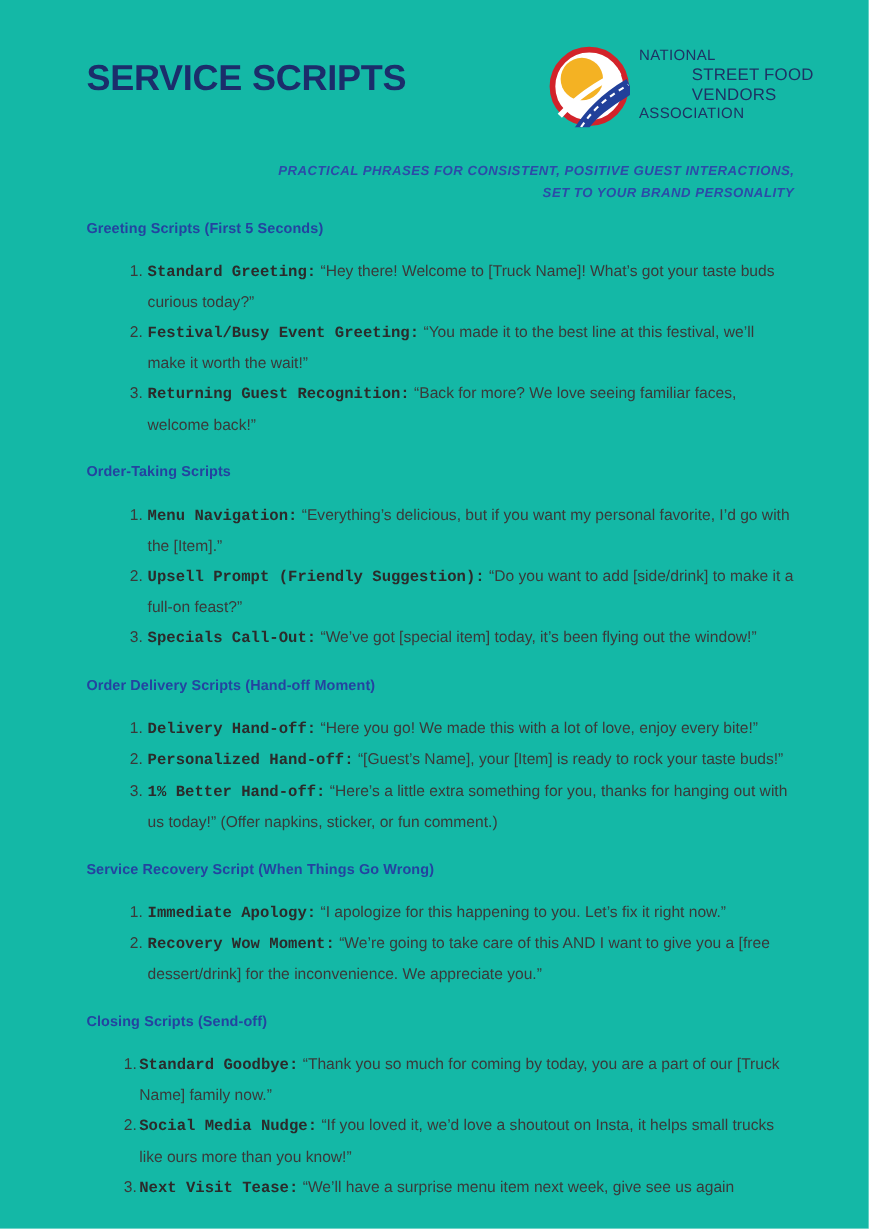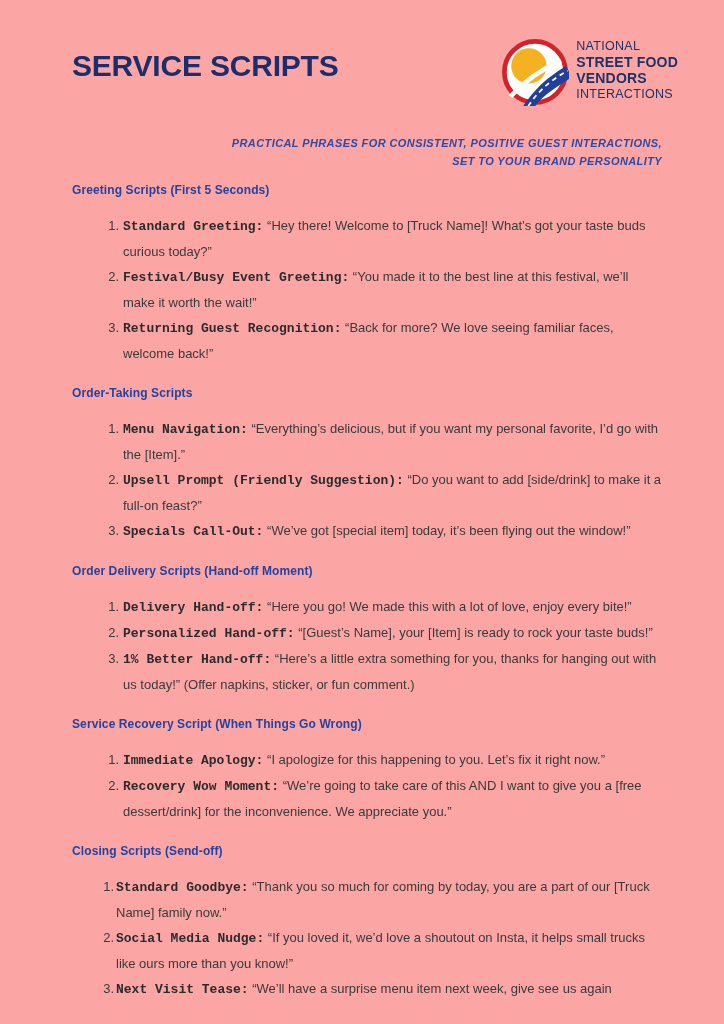--- a/index.html
+++ b/index.html
@@ -1,37 +1,37 @@
 <!DOCTYPE html>
 <html><head>
 <meta charset="utf-8">
 <style>
   html,body { margin:0; padding:0; background:#ffffff; }
   .page {
     position:relative;
     width:724px; height:1024px;
     box-sizing:border-box;
-    background:#fca5a5;
+    background:#14b8a6;
     padding:48px 62px 42px 72px;
     font-family:"Liberation Sans", sans-serif;
     color:#3a3a3a;
     overflow:hidden;
   }
 
   
   .masthead { display:flex; justify-content:space-between; align-items:flex-start; }
   .doc-title {
     margin:0; font-size:30px; line-height:36px; font-weight:800;
     letter-spacing:-0.2px; color:#1b2d6b;
   }
   .logo { display:flex; align-items:flex-start; gap:7px; margin-top:-10px; margin-right:-16px; }
   .logo-badge { width:68px; height:68px; flex:0 0 auto; }
   .logo-text { display:flex; flex-direction:column; color:#1e3264; }
   .lt-light { font-size:12.5px; font-weight:400; line-height:16px; letter-spacing:0.3px; }
-  .lt-bold  { font-size:14px;  font-weight:700; line-height:16px; letter-spacing:0.2px; }
+  .lt-bold  { font-size:14px;  font-weight:400; line-height:16px; letter-spacing:0.2px;margin-left:44px; }
 
   
   .subtitle {
     margin:28px 0 0; text-align:right;
     font-size:11px; line-height:18px;
     font-style:italic; font-weight:700; letter-spacing:0.4px;
     color:#2c4ba8;
   }
 
   
@@ -62,21 +62,21 @@
         <circle cx="50" cy="50" r="45" fill="#ffffff" stroke="#D2232A" stroke-width="7"></circle>
         <circle cx="41" cy="41" r="26" fill="#F4B223"></circle>
         <path d="M14,86 C34,64 56,48 88,33" stroke="#ffffff" stroke-width="7" fill="none"></path>
         <path d="M30,104 C44,82 62,61 96,41 L104,58 C74,76 56,90 48,104 Z" fill="#21409A"></path>
         <path d="M40,100 C52,82 68,65 98,48" stroke="#ffffff" stroke-width="2.6" fill="none" stroke-dasharray="7 6"></path>
       </svg>
       <div class="logo-text">
         <span class="lt-light">NATIONAL</span>
         <span class="lt-bold">STREET FOOD</span>
         <span class="lt-bold">VENDORS</span>
-        <span class="lt-light">INTERACTIONS</span>
+        <span class="lt-light">ASSOCIATION</span>
       </div>
     </div>
   </div>
 
   <p class="subtitle">
     <span>PRACTICAL PHRASES FOR CONSISTENT, POSITIVE GUEST INTERACTIONS,</span><br>
     <span>SET TO YOUR BRAND PERSONALITY</span>
   </p>
 
   <section class="first">

